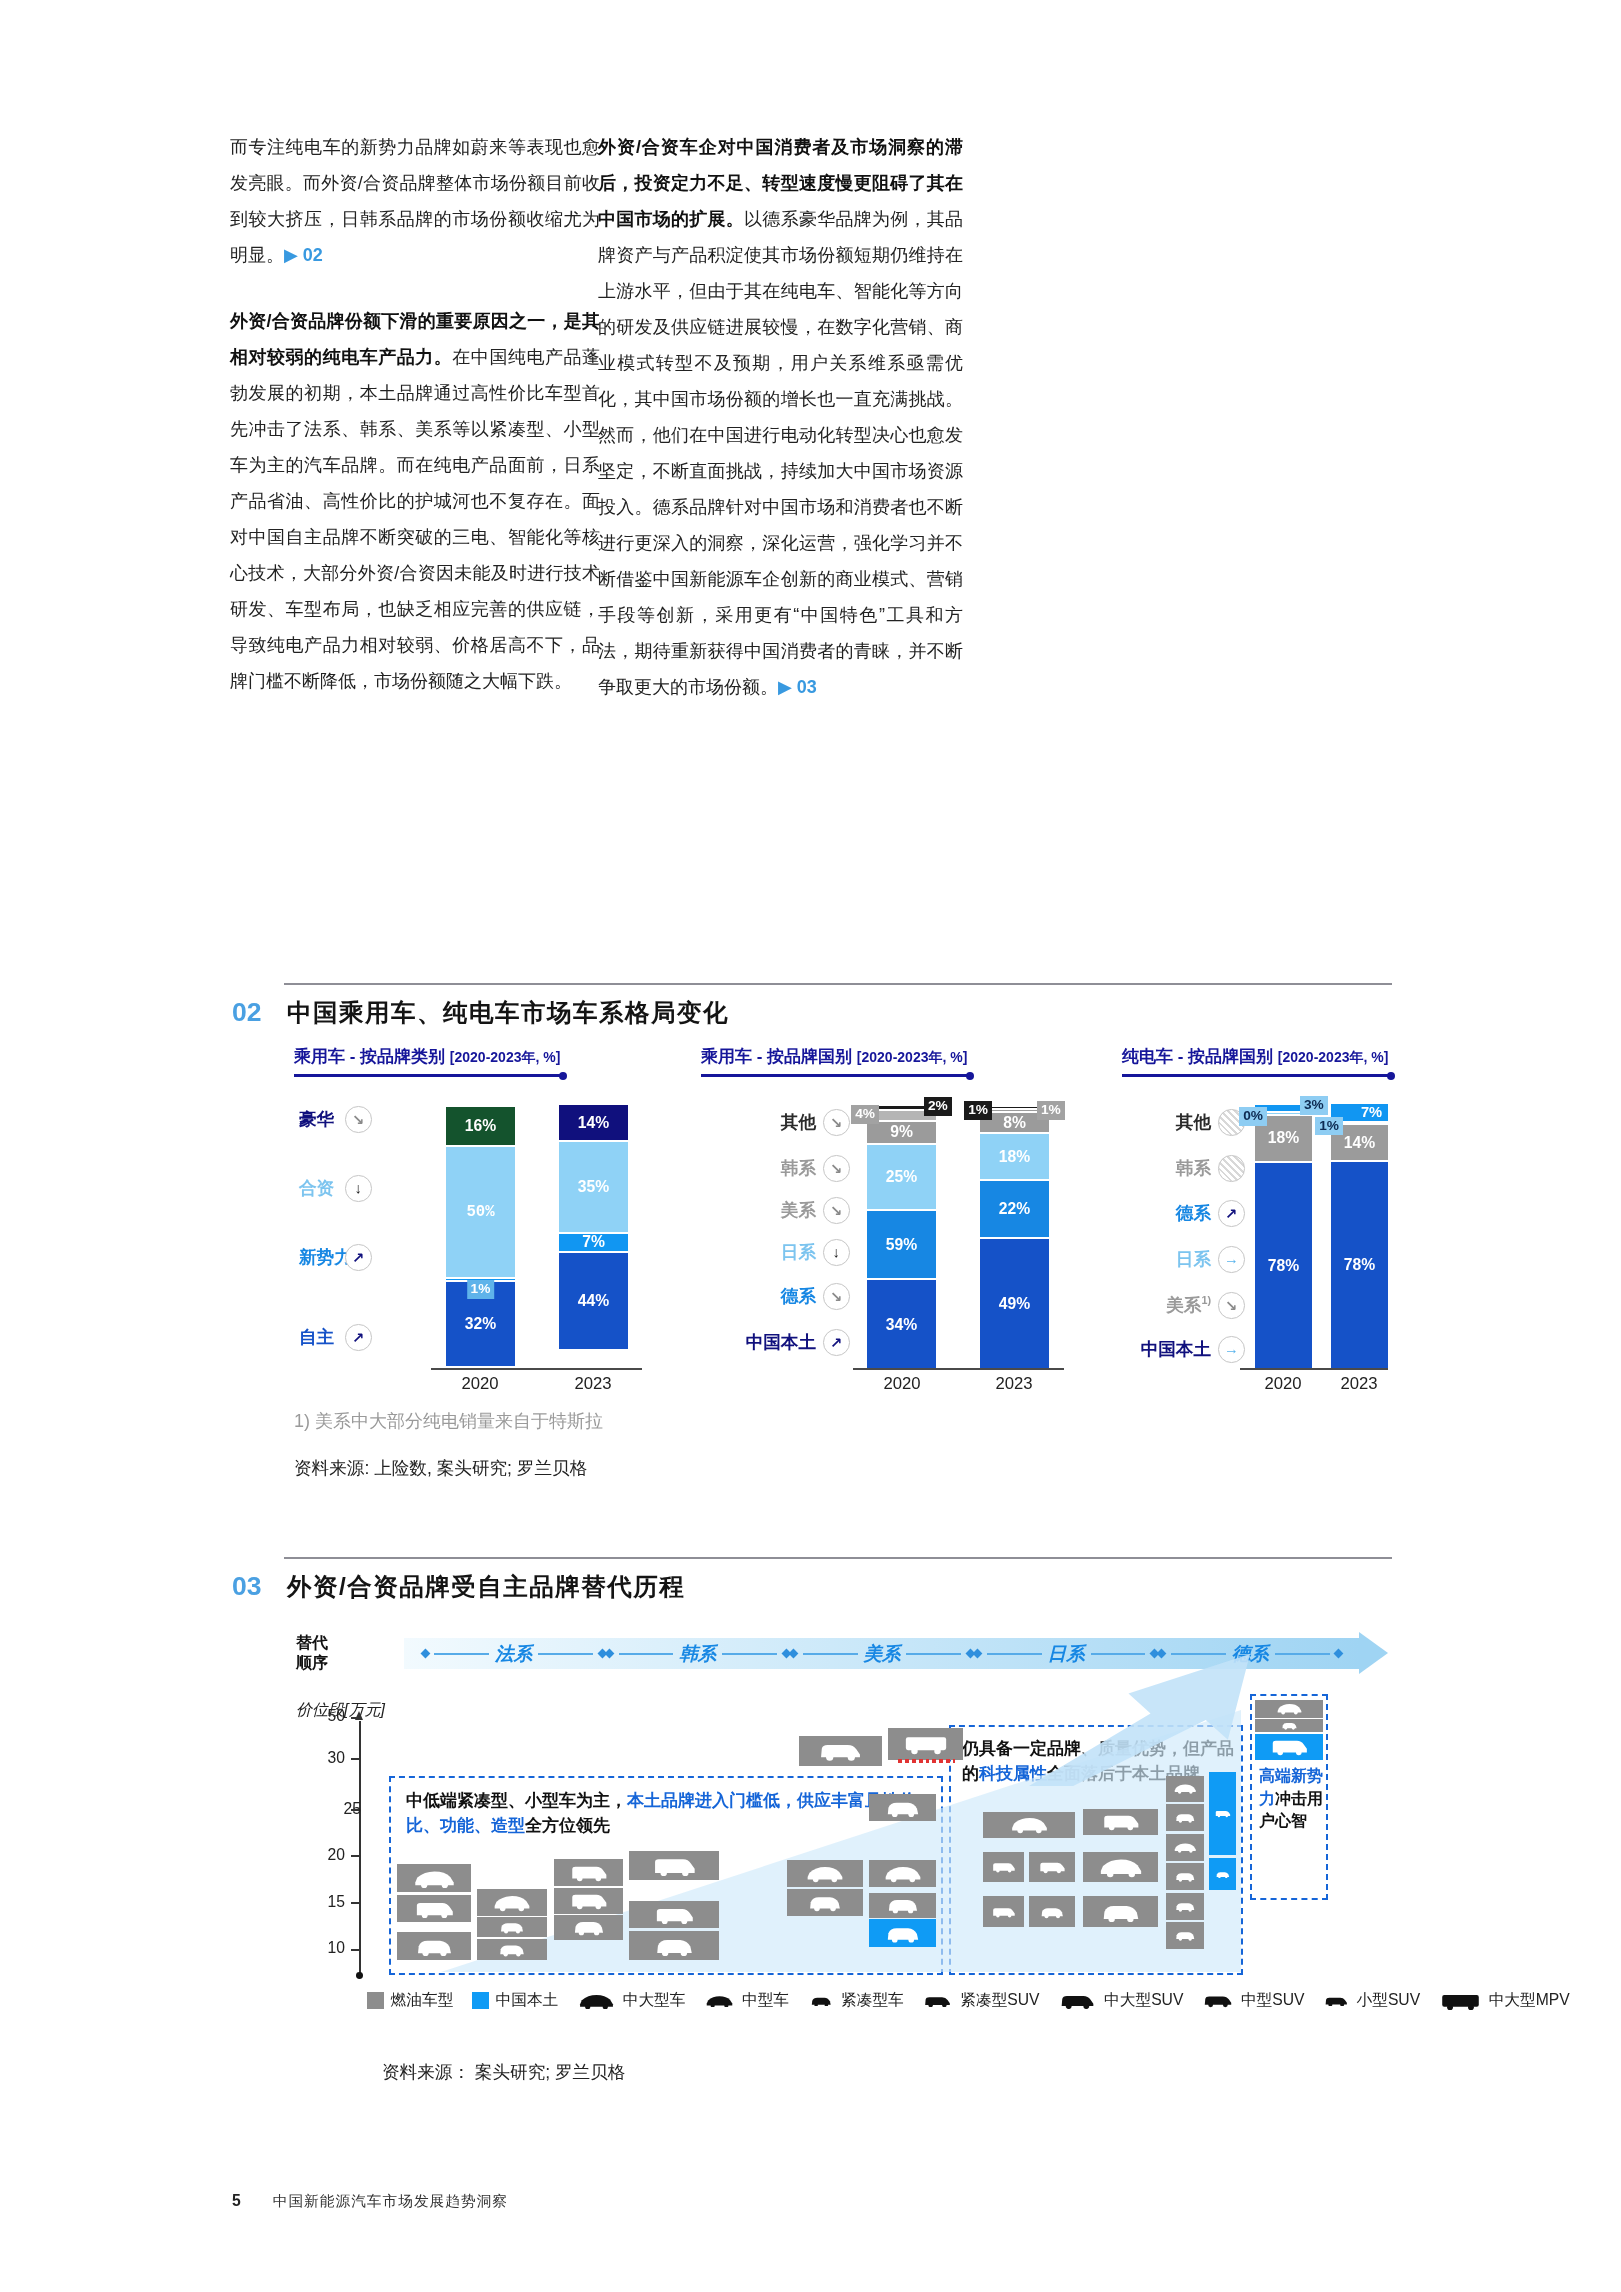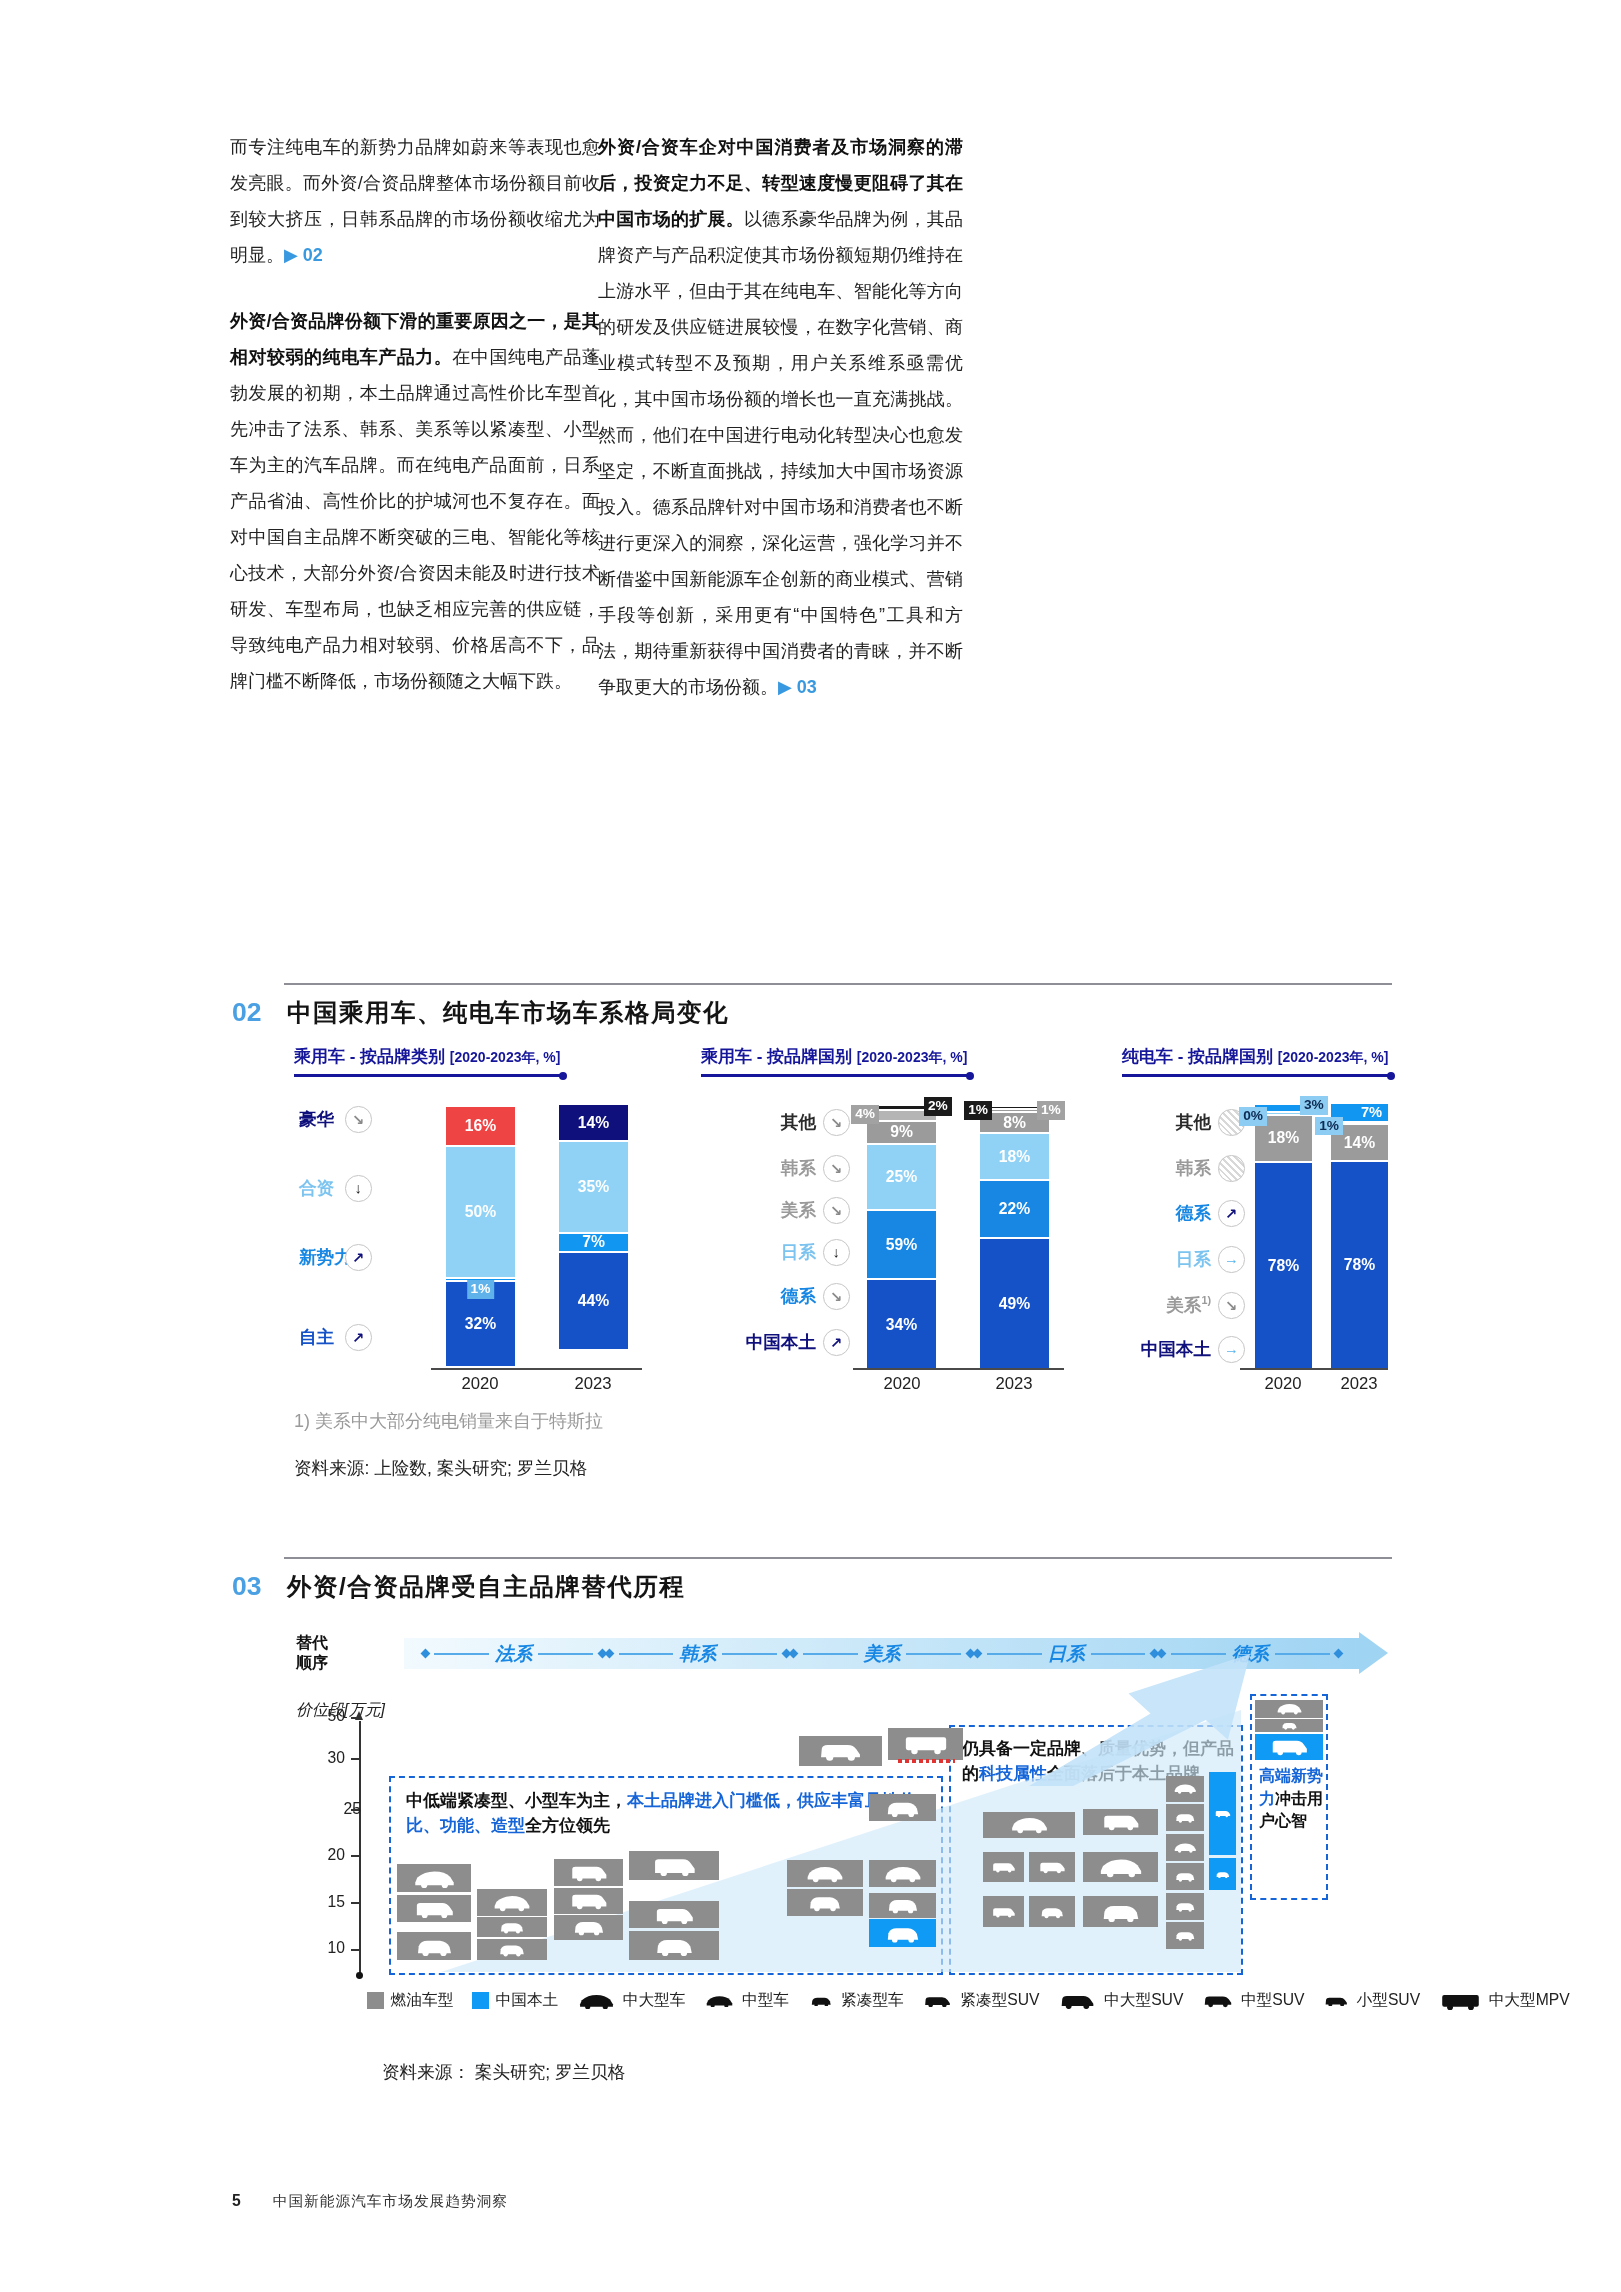--- a/index.html
+++ b/index.html
@@ -273,24 +273,24 @@
   </div>
 <div class="lg-label" style="top: 1107px; color: rgb(16, 16, 125); left: 299px;">豪华</div>
     <div class="lg-icon" style="left: 345px; top: 1106px; color: rgb(138, 138, 138);">↘</div>
     <div class="lg-label" style="top: 1176px; color: rgb(124, 196, 239); left: 299px;">合资</div>
     <div class="lg-icon" style="left: 345px; top: 1175px; color: rgb(26, 26, 26);">↓</div>
     <div class="lg-label" style="top: 1245px; color: rgb(23, 135, 227); left: 299px;">新势力</div>
     <div class="lg-icon" style="left: 345px; top: 1244px; color: rgb(16, 16, 125);">↗</div>
     <div class="lg-label" style="top: 1325px; color: rgb(21, 82, 200); left: 299px;">自主</div>
     <div class="lg-icon" style="left: 345px; top: 1324px; color: rgb(16, 16, 125);">↗</div>
     <div class="bar" style="left: 446px; top: 1107px; width: 69px; height: 262px;">
-      <div class="seg" style="height: 40px; background: #ef4444; border-bottom: 2px solid rgb(255, 255, 255);">
+      <div class="seg" style="height: 40px; background: #14532d; border-bottom: 2px solid rgb(255, 255, 255);">
         <span class="in">16%</span>
       </div>
-      <div class="seg" style="height: 132px; background: rgb(143, 210, 246); border-bottom: 2px solid rgb(255, 255, 255);">
+      <div class="seg" style="height: 132px; background: rgb(143, 210, 246); border-bottom: 2px solid rgb(255, 255, 255); font-family: Liberation Mono, monospace;">
         <span class="in">50%</span>
       </div>
       <div class="seg" style="height: 2.9px; background: rgb(17, 150, 242); border-bottom: 2px solid rgb(255, 255, 255);">
         <div class="chip chip-mid" style="left: 50%; transform: translateX(-50%); top: 1px;">1%</div>
       </div>
       <div class="seg" style="height: 84px; background: rgb(21, 82, 200);">
         <span class="in">32%</span>
       </div>
     </div>
     <div class="yearlbl" style="left: 441px; top: 1374px; width: 78px;">2020</div>

